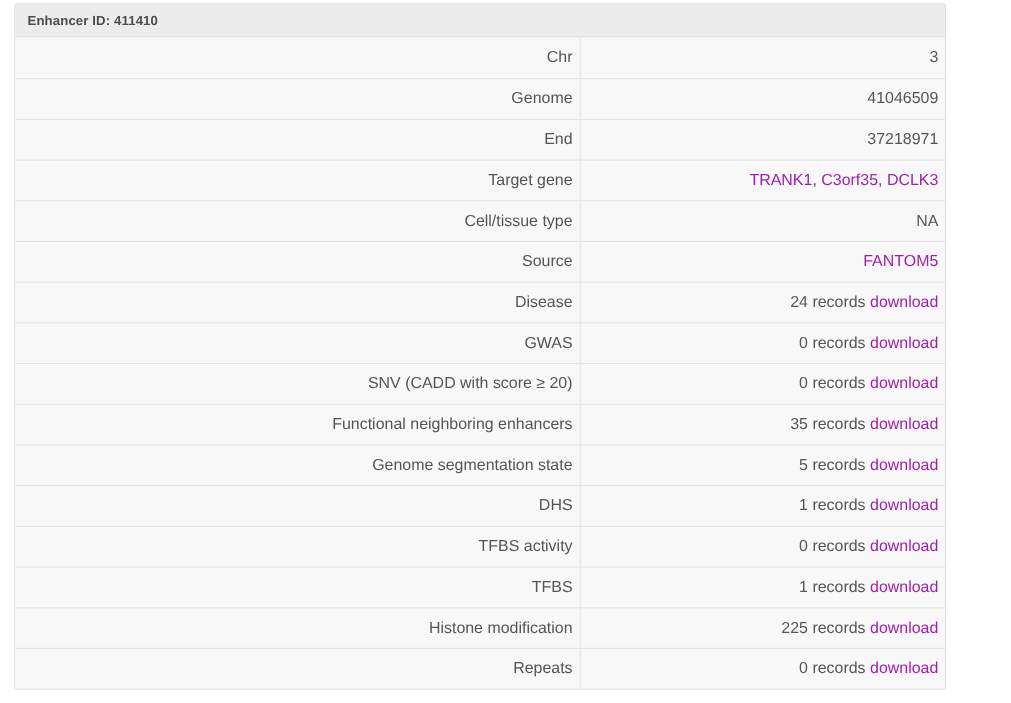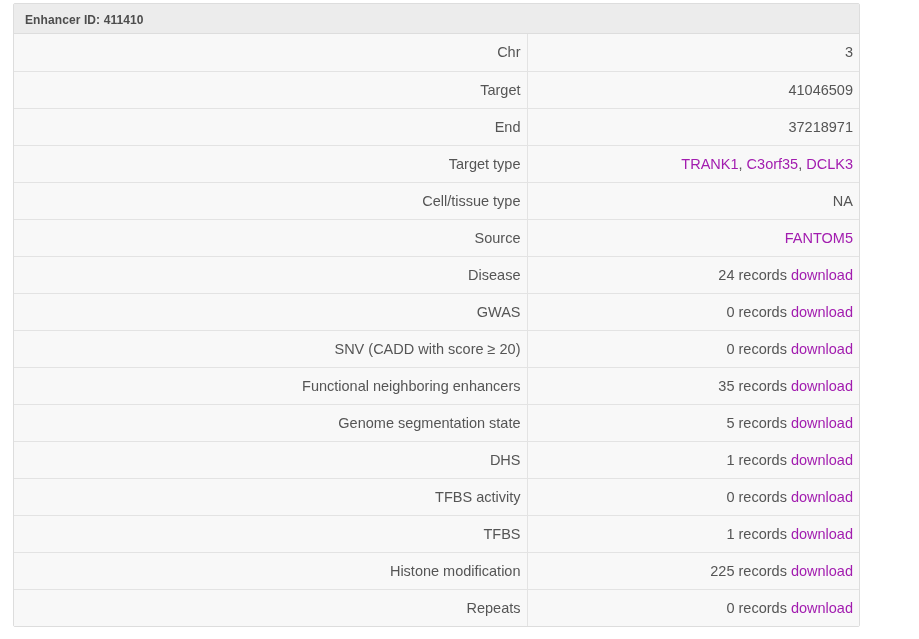--- a/index.html
+++ b/index.html
@@ -95,29 +95,29 @@
     <span class="panel-title">Enhancer ID: 411410</span>
   </div>
 
   <table class="detail">
     <tbody id="detail-body">
         <tr>
           <td class="label-cell">Chr</td>
           <td class="value-cell">3</td>
         </tr>
         <tr>
-          <td class="label-cell">Target</td>
+          <td class="label-cell">Genome</td>
           <td class="value-cell">41046509</td>
         </tr>
         <tr>
           <td class="label-cell">End</td>
           <td class="value-cell">37218971</td>
         </tr>
         <tr>
-          <td class="label-cell">Target type</td>
+          <td class="label-cell">Target gene</td>
           <td class="value-cell"><a class="link" href="#">TRANK1</a><span class="sep">, </span><a class="link" href="#">C3orf35</a><span class="sep">, </span><a class="link" href="#">DCLK3</a></td>
         </tr>
         <tr>
           <td class="label-cell">Cell/tissue type</td>
           <td class="value-cell">NA</td>
         </tr>
         <tr>
           <td class="label-cell">Source</td>
           <td class="value-cell"><a class="link" href="#">FANTOM5</a></td>
         </tr>

